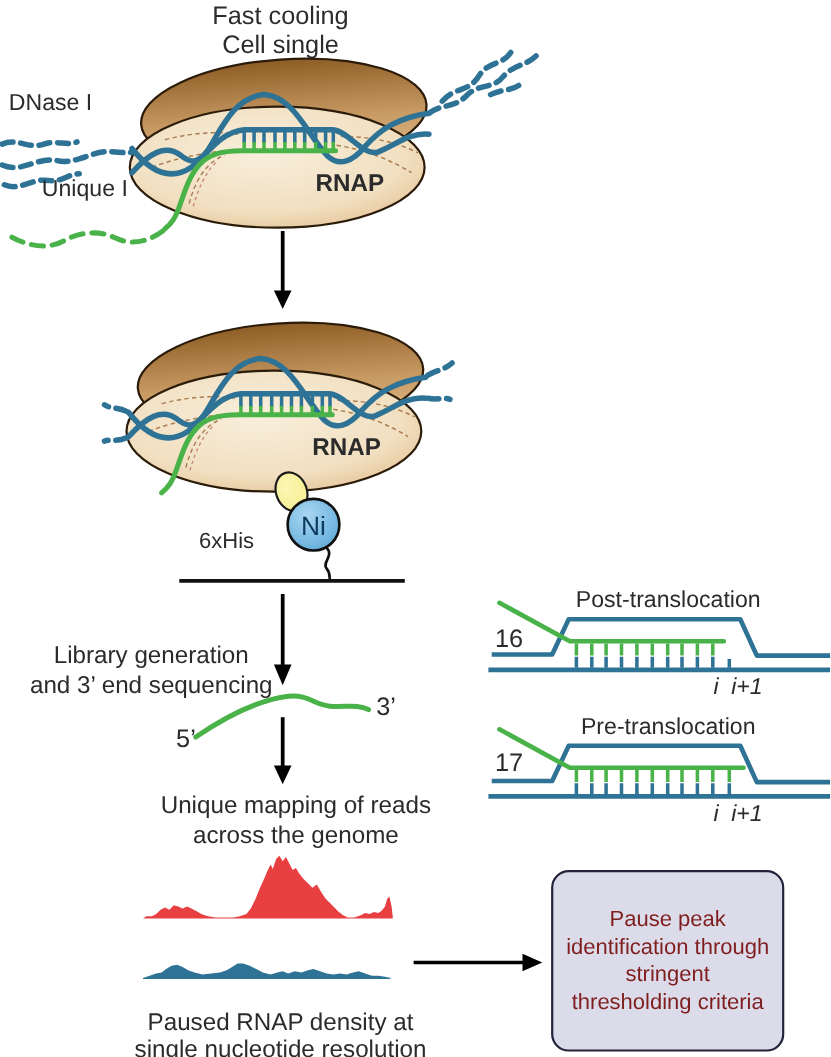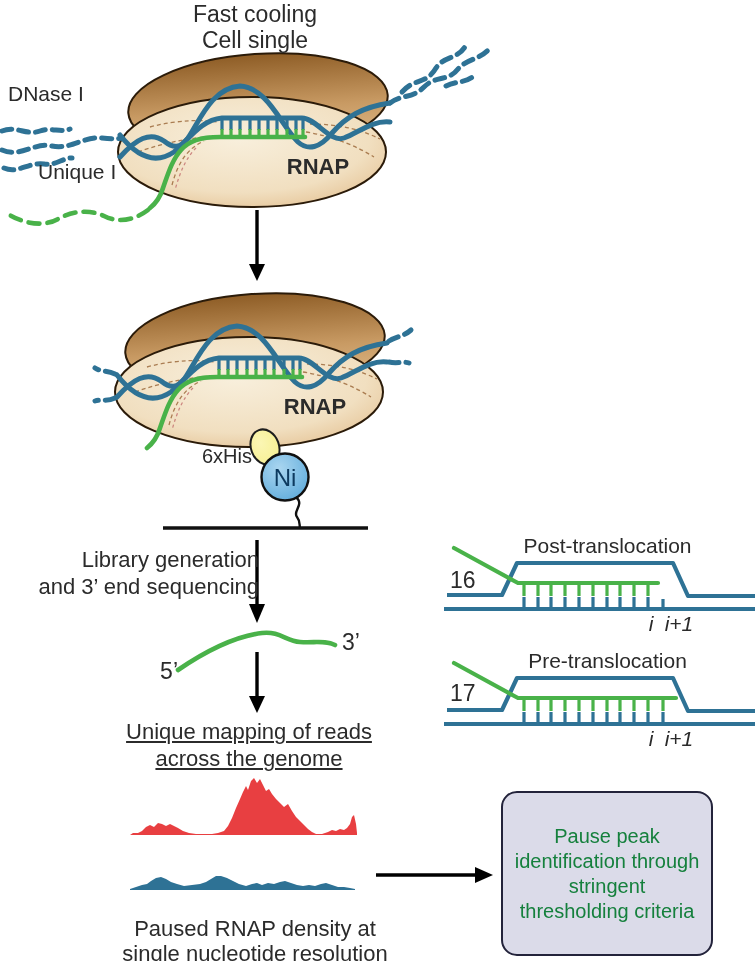--- a/index.html
+++ b/index.html
@@ -7,21 +7,21 @@
     --box-fill:#dbdbe9; --box-border:#23233b; --his-yellow:#f6ee8c; --ni-blue:#58a7d9;
     --ni-light:#aad6f0; --body-dark:#8e5d26; --body-mid:#c89a63; --body-light:#f8efdc;
     --body-edge:#e2bd8c; --seam-brown:#9c6a3c; --ni-text:#0d3a5f;
   }
   html,body{margin:0;padding:0;background:#fff;}
   .stage{position:relative;width:755px;height:961px;background:#fff;overflow:hidden;
          font-family:"Liberation Sans",sans-serif;color:var(--text);}
   .stage svg{position:absolute;left:0;top:0;}
   .t{position:absolute;color:var(--text);white-space:nowrap;}
   .ctr{text-align:center;white-space:normal;}
-  .rgt{text-align:right;white-space:normal;}
+  .rgt{text-align:center;white-space:normal;margin-top:36px;}
   .bold{font-weight:bold;}
   
   .dna{stroke:var(--dna-blue);fill:none;stroke-width:5;stroke-linecap:round;}
   .dna.dash{stroke-dasharray:10 7;}
   .rna{stroke:var(--rna-green);fill:none;stroke-width:4.6;stroke-linecap:round;}
   .rna.dash{stroke-dasharray:11 8;}
   .tickb{stroke:var(--dna-blue);stroke-width:3.2;fill:none;stroke-linecap:butt;}
   .tickg{stroke:var(--rna-green);stroke-width:3.2;fill:none;stroke-linecap:butt;}
   .tr-dna{stroke:var(--dna-blue);fill:none;stroke-width:4.2;stroke-linejoin:round;}
   .tr-rna{stroke:var(--rna-green);fill:none;stroke-width:4.2;stroke-linecap:round;}
@@ -36,21 +36,21 @@
   .his{fill:url(#gradHis);stroke:#1d1d1d;stroke-width:2;}
   .ni{fill:url(#gradNi);stroke:#101010;stroke-width:2.4;}
   .squig{stroke:#101010;stroke-width:2.4;fill:none;}
   .surface{stroke:#111;stroke-width:3.5;}
   svg text{font-family:"Liberation Sans",sans-serif;fill:var(--text);}
   svg text.it{font-style:italic;}
   svg text.nitxt{fill:var(--ni-text);}
   .box{position:absolute;left:501px;top:791px;width:212px;height:165px;box-sizing:border-box;
        background:var(--box-fill);border:2.5px solid var(--box-border);border-radius:16px;
        display:flex;align-items:center;justify-content:center;text-align:center;
-       font-size:20px;line-height:25px;padding:8px 10px;color:#15803d;}
+       font-size:20px;line-height:25px;padding:8px 10px;color:#7f1d1d;}
 </style>
 </head>
 <body>
 
 <div class="stage">
 
 <svg width="755" height="961" viewBox="0 0 755 961">
   <defs>
     <linearGradient id="gradBack" x1="0" y1="0" x2="0" y2="1">
       <stop offset="0" style="stop-color:var(--body-dark)"></stop>
@@ -212,21 +212,21 @@
 <div class="t ctr bold" style="left:283px;top:154px;width:70px;font-size:22px;">RNAP</div>
 <div class="t ctr bold" style="left:280px;top:394px;width:70px;font-size:22px;">RNAP</div>
 
 <div class="t rgt" style="left:160px;top:445px;width:92px;font-size:20px;">6xHis</div>
 
 <div class="t rgt" style="left:16px;top:546px;width:243px;font-size:22px;line-height:27px;">
   <span>Library generation</span><br>
   <span>and 3’ end sequencing</span>
 </div>
 
-<div class="t ctr" style="left:99px;top:718px;width:300px;font-size:22px;line-height:27px;text-decoration:underline;">
+<div class="t ctr" style="left:119px;top:718px;width:300px;font-size:22px;line-height:27px;">
   <span>Unique mapping of reads</span><br>
   <span>across the genome</span>
 </div>
 
 <div class="t ctr" style="left:100px;top:905px;width:310px;font-size:22px;line-height:25px;margin-top:11px;">
   <span>Paused RNAP density at</span><br>
   <span>single nucleotide resolution</span>
 </div>
 
 <div class="t ctr" style="left:500px;top:649px;width:215px;font-size:21px;">Pre-translocation</div>

